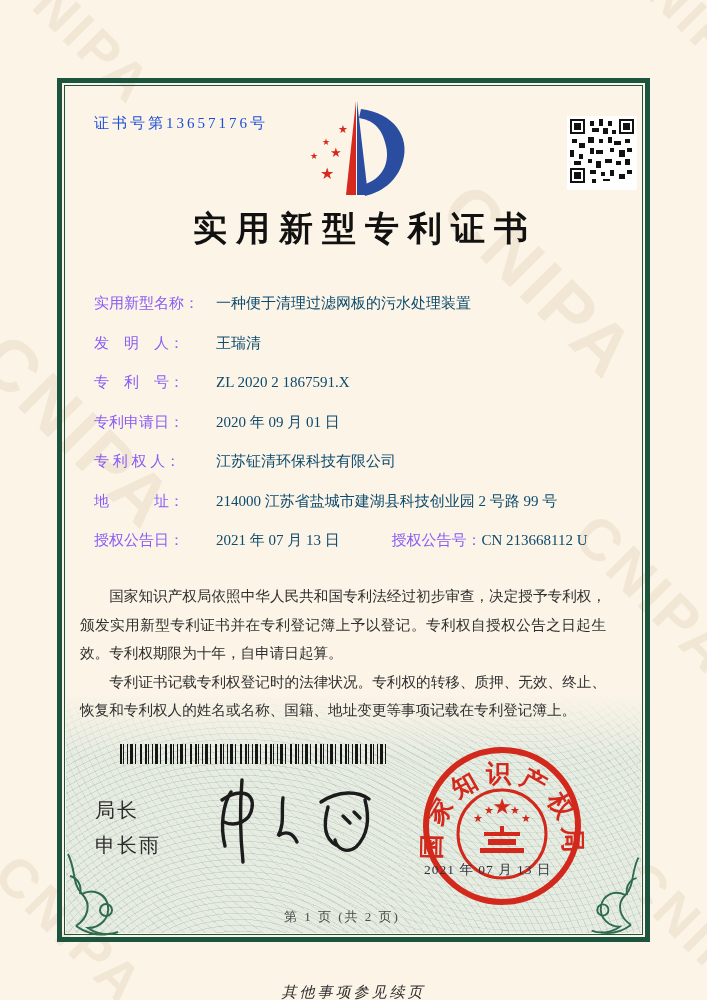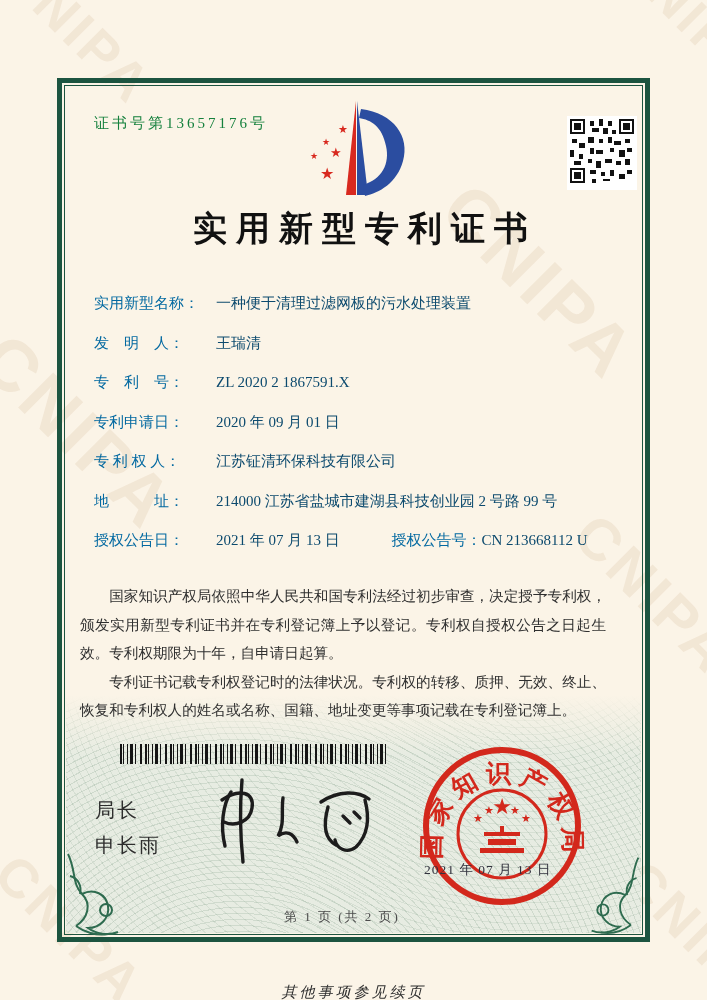--- a/index.html
+++ b/index.html
@@ -37,35 +37,35 @@
       repeating-radial-gradient(circle at 30% 160%, rgba(110,145,120,0.20) 0 1px, rgba(0,0,0,0) 1px 6px),
       repeating-radial-gradient(circle at 80% -60%, rgba(110,145,120,0.14) 0 1px, rgba(0,0,0,0) 1px 7px);
   }
   .guilloche::before {
     content:""; position:absolute; left:0; right:0; top:0; height:60px;
     background:linear-gradient(#fbf4e7, rgba(251,244,231,0));
   }
 
   .certno {
     position:absolute; left:94px; top:114px; z-index:2;
-    font-size:15px; letter-spacing:3px; color:#15803d;text-align:center;
+    font-size:15px; letter-spacing:3px; color:#1d4ed8;text-align:center;
   }
 
   .logo { position:absolute; left:286px; top:92px; z-index:2; }
   .qr   { position:absolute; left:567px; top:116px; z-index:2; background:#fff; padding:3px; }
 
   .title {
     position:absolute; left:57px; top:206px; width:616px; z-index:2;
     text-align:center; font-size:34px; font-weight:bold;
     letter-spacing:9px; color:#111;
   }
 
   .fields { position:absolute; left:94px; top:294px; width:530px; z-index:2; }
   .frow { margin-bottom:20.5px; font-size:15px; color:#3d3d3d; white-space:nowrap; }
-  .flabel { display:inline-block; min-width:122px; color:#0369a1; }
+  .flabel { display:inline-block; min-width:122px; color:#8b5cf6; }
   .fvalue { color:#0c4a6e; }
   .fpair2 { margin-left:48px;font-family:Liberation Serif, serif; }
 
   .paras {
     position:absolute; left:80px; top:582px; width:526px; z-index:2;
     font-size:14.6px; line-height:28.5px; color:#2f2f2f;
     text-align:justify;
   }
   .paras p { text-indent:2em; }
 

